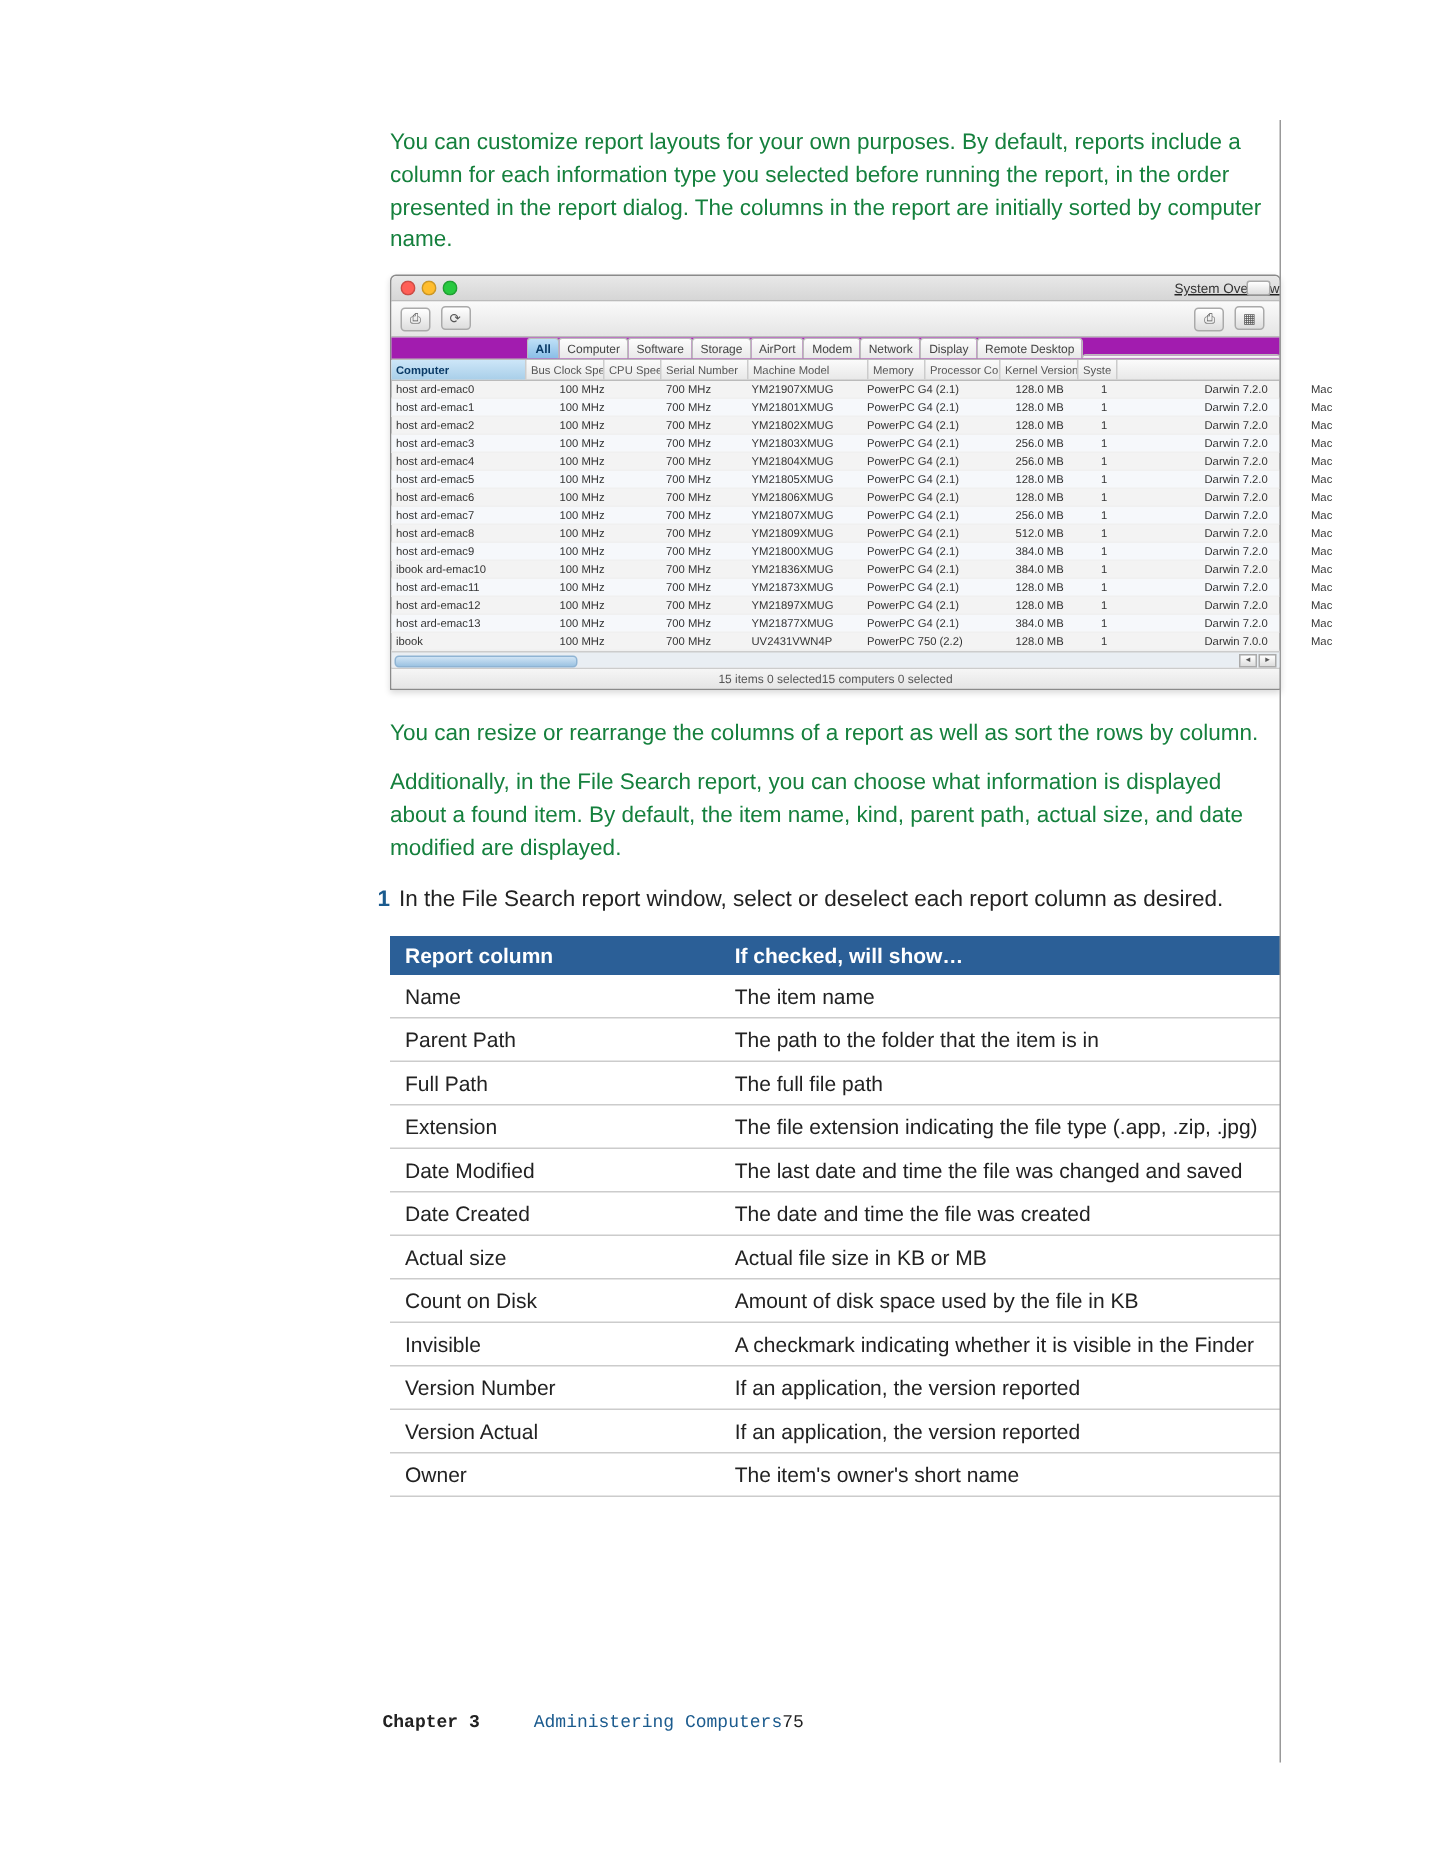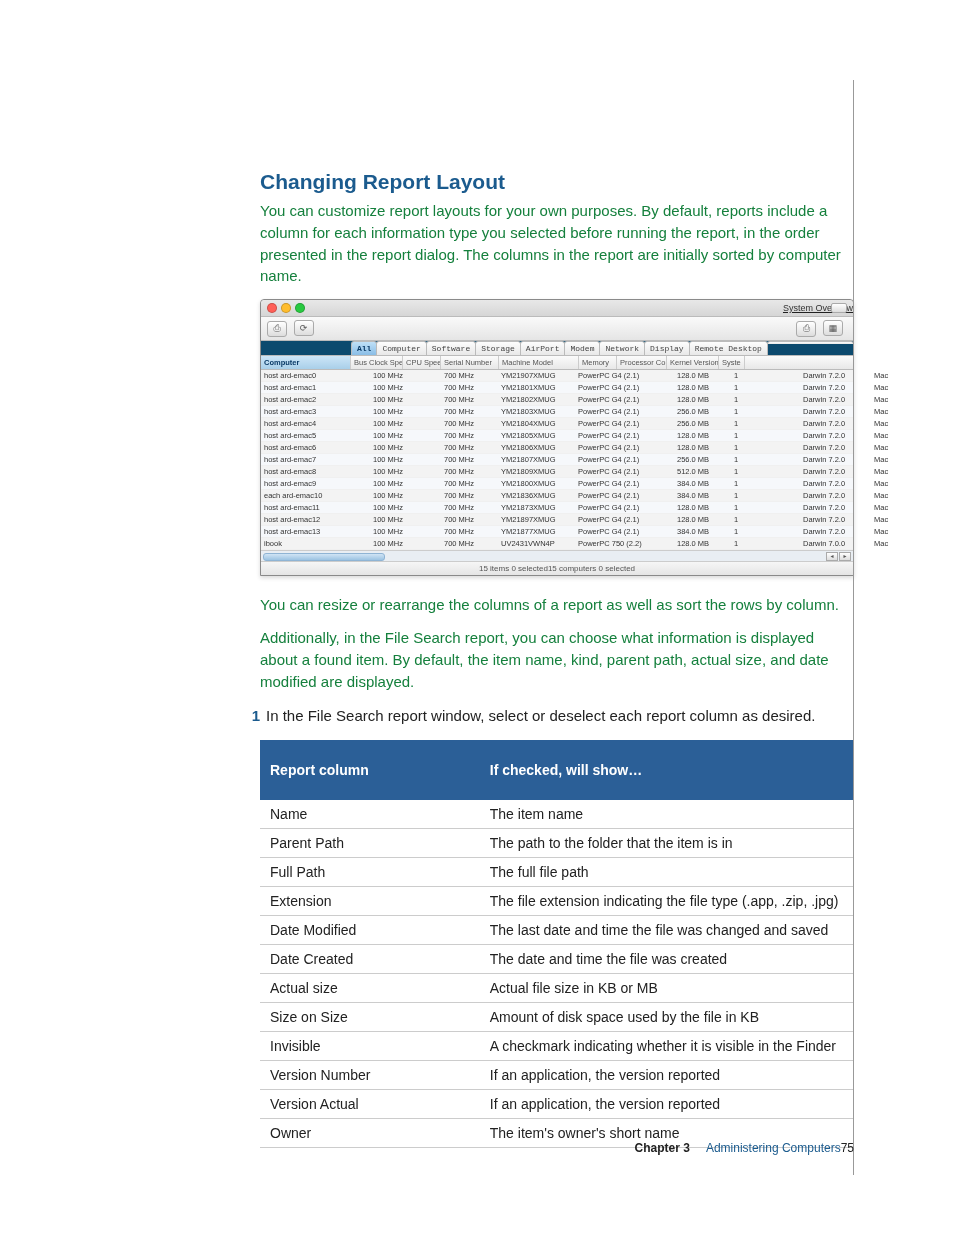--- a/index.html
+++ b/index.html
@@ -122,27 +122,26 @@
     background: linear-gradient(#fff,#ddd);
     margin-right: 4px;
     display: inline-flex;
     align-items: center;
     justify-content: center;
     font-size: 9px;
     color: #555;
   }
   .tabbar {
     display: flex;
-    align-items: flex-start;
+    align-items: flex-end;
     font-size: 8px;
     border-bottom: 1px solid #bbb;
     padding-left: 90px;
-    background: #0c4a6e;
+    background: #a21caf;
     height: 14px;
-    font-family: Liberation Mono, monospace;
   }
   .tab {
     border: 1px solid #bbb;
     border-bottom: none;
     padding: 1px 5px;
     margin-right: -1px;
     background: linear-gradient(#fdfdfd,#e8e8e8);
     color: #444;
     border-radius: 3px 3px 0 0;
     line-height: 11px;
@@ -235,54 +234,54 @@
   table.defs {
     border-collapse: collapse;
     width: 100%;
     margin: 6px 0 30px 0;
     font-size: 14px;
   }
   table.defs th {
     background: #2b5f97;
     color: #fff;
     text-align: left;
-    padding: 22px 10px;
+    padding: 5px 10px;
     font-weight: 600;
     font-size: 14px;
     margin-top: 28px;
   }
   table.defs td {
     border-bottom: 1px solid #ccc;
     padding: 6px 10px;
     vertical-align: top;
   }
   table.defs td:first-child {
     width: 37%;
   }
 
   .footer {
     position: absolute;
     bottom: 80px;
     left: 255px;
     right: 100px;
     display: flex;
-    justify-content: flex-end;
+    justify-content: flex-start;
     font-size: 12px;
     color: #222;
+    font-family: Liberation Mono, monospace;
   }
   .footer .chapter-label { font-weight: 700; }
   .footer .chapter-name { color: #1b5b8e; }
 </style>
 </head>
 <body>
 
 <div class="page">
   <div class="side-rule"></div>
 
-  <h2 class="section-title">Changing Report Layout</h2>
 
   <p class="body">You can customize report layouts for your own purposes. By default, reports include a column for each information type you selected before running the report, in the order presented in the report dialog. The columns in the report are initially sorted by computer name.</p>
 
   <div class="win">
     <div class="titlebar">
       <div class="traffic">
         <span class="dot r"></span>
         <span class="dot y"></span>
         <span class="dot g"></span>
       </div>
@@ -431,21 +430,21 @@
           <span>100 MHz</span>
           <span>700 MHz</span>
           <span>YM21800XMUG</span>
           <span>PowerPC G4  (2.1)</span>
           <span>384.0 MB</span>
           <span>1</span>
           <span>Darwin 7.2.0</span>
           <span>Mac</span>
         </div>
         <div class="row">
-          <span>each ard-emac10</span>
+          <span>ibook ard-emac10</span>
           <span>100 MHz</span>
           <span>700 MHz</span>
           <span>YM21836XMUG</span>
           <span>PowerPC G4  (2.1)</span>
           <span>384.0 MB</span>
           <span>1</span>
           <span>Darwin 7.2.0</span>
           <span>Mac</span>
         </div>
         <div class="row">
@@ -549,21 +548,21 @@
         </tr>
         <tr>
           <td>Date Created</td>
           <td>The date and time the file was created</td>
         </tr>
         <tr>
           <td>Actual size</td>
           <td>Actual file size in KB or MB</td>
         </tr>
         <tr>
-          <td>Size on Size</td>
+          <td>Count on Disk</td>
           <td>Amount of disk space used by the file in KB</td>
         </tr>
         <tr>
           <td>Invisible</td>
           <td>A checkmark indicating whether it is visible in the Finder</td>
         </tr>
         <tr>
           <td>Version Number</td>
           <td>If an application, the version reported</td>
         </tr>

